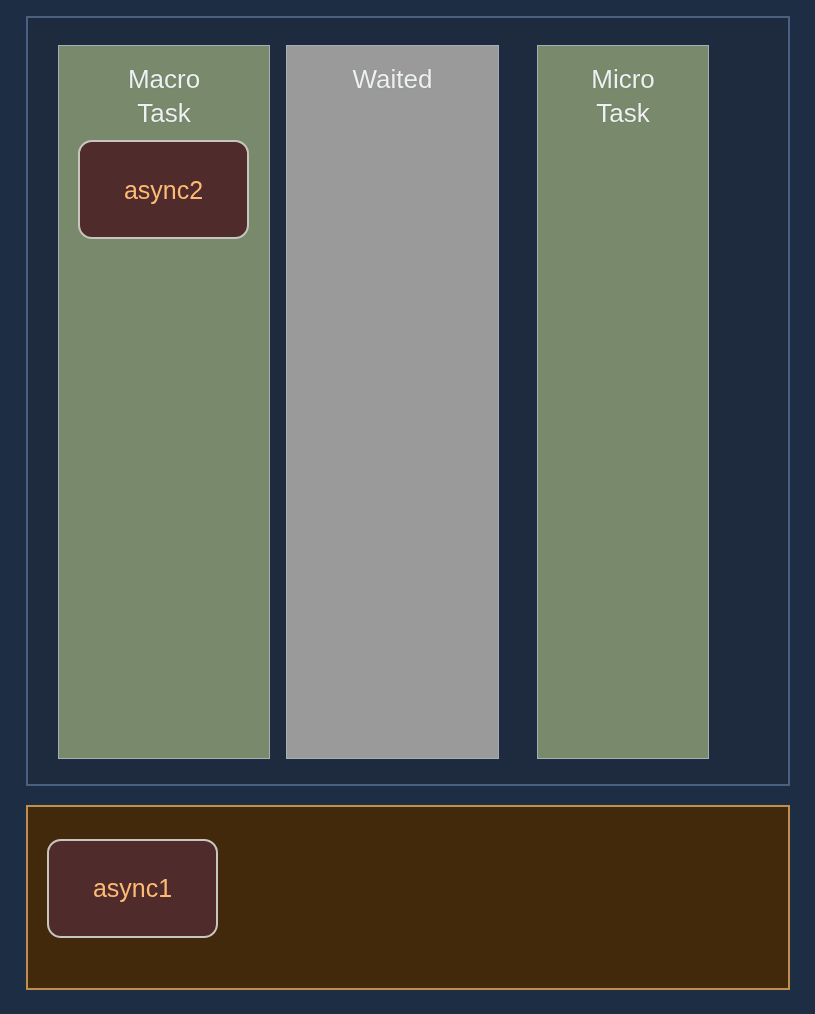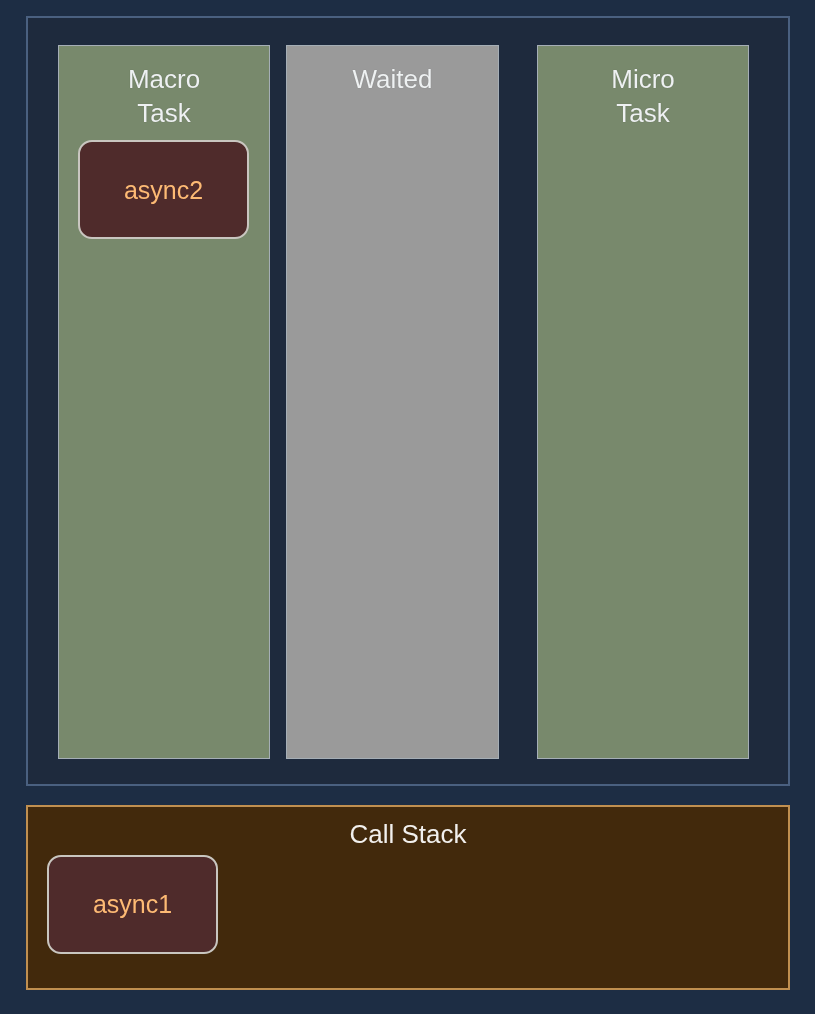--- a/index.html
+++ b/index.html
@@ -53,21 +53,21 @@
     width: 212px;
     background: #78896c;
   }
   #col-waited {
     margin-left: 16px;
     width: 213px;
     background: #9a9a9a;
   }
   #col-micro-task {
     margin-left: 38px;
-    width: 212px;
+    width: 172px;
     background: #78896c;
   }
 
   
   .task-box {
     box-sizing: border-box;
     background: #4f2b2b;
     border: 2px solid #c9c6c0;
     border-radius: 14px;
     color: #fdba74;
@@ -100,21 +100,21 @@
   #call-stack-title {
     display: block;
     text-align: center;
     color: #f2f0ee;
     font-size: 26px;
     line-height: 32px;
   }
   #task-async1 {
     position: absolute;
     left: 19px;
-    top: 48px;
+    top: 32px;
     width: 171px;
     height: 99px;
   }
 </style>
 </head>
 <body>
 
 <div id="event-loop-panel">
 
   <div class="queue-col" id="col-macro-task">
@@ -131,18 +131,17 @@
   </div>
 
   <div class="queue-col" id="col-micro-task">
     <span class="queue-title">Micro
 Task</span>
   </div>
 
 </div>
 
 <div id="call-stack-panel">
-  <span id="call-stack-title">Call Stack</span>
 
   <div class="task-box" id="task-async1">
     <span>async1</span>
   </div>
 </div>
 
 </body></html>

